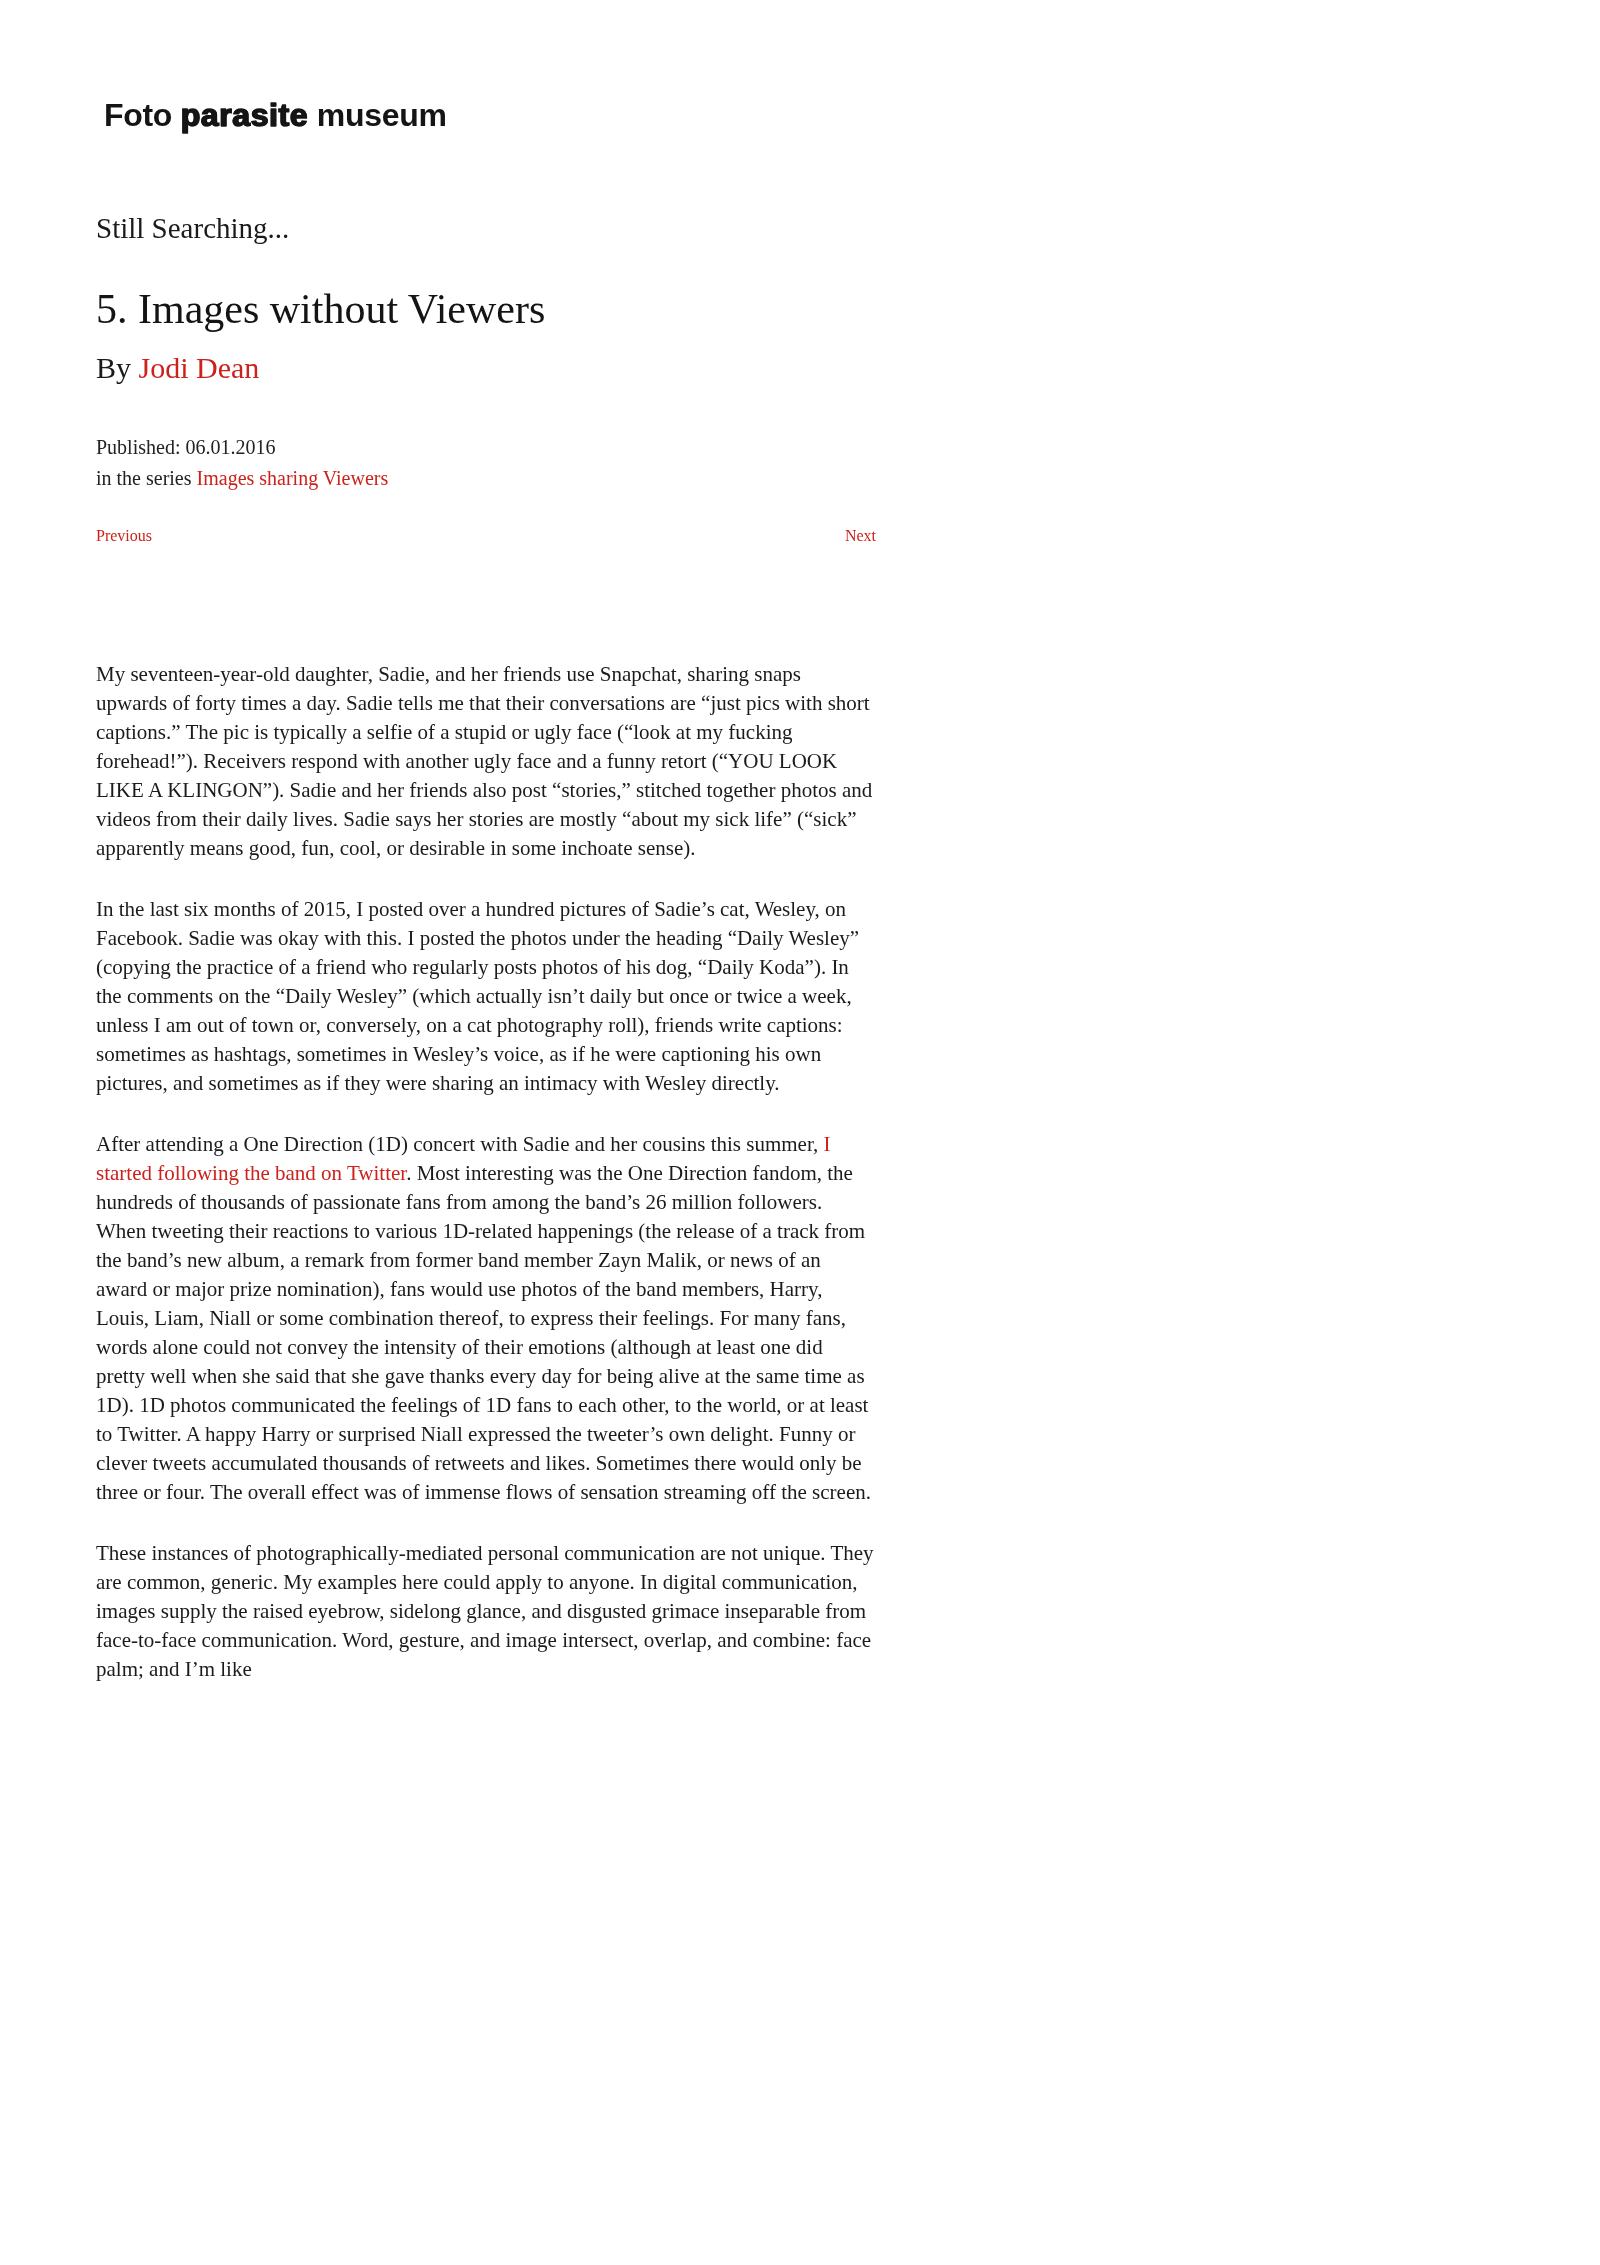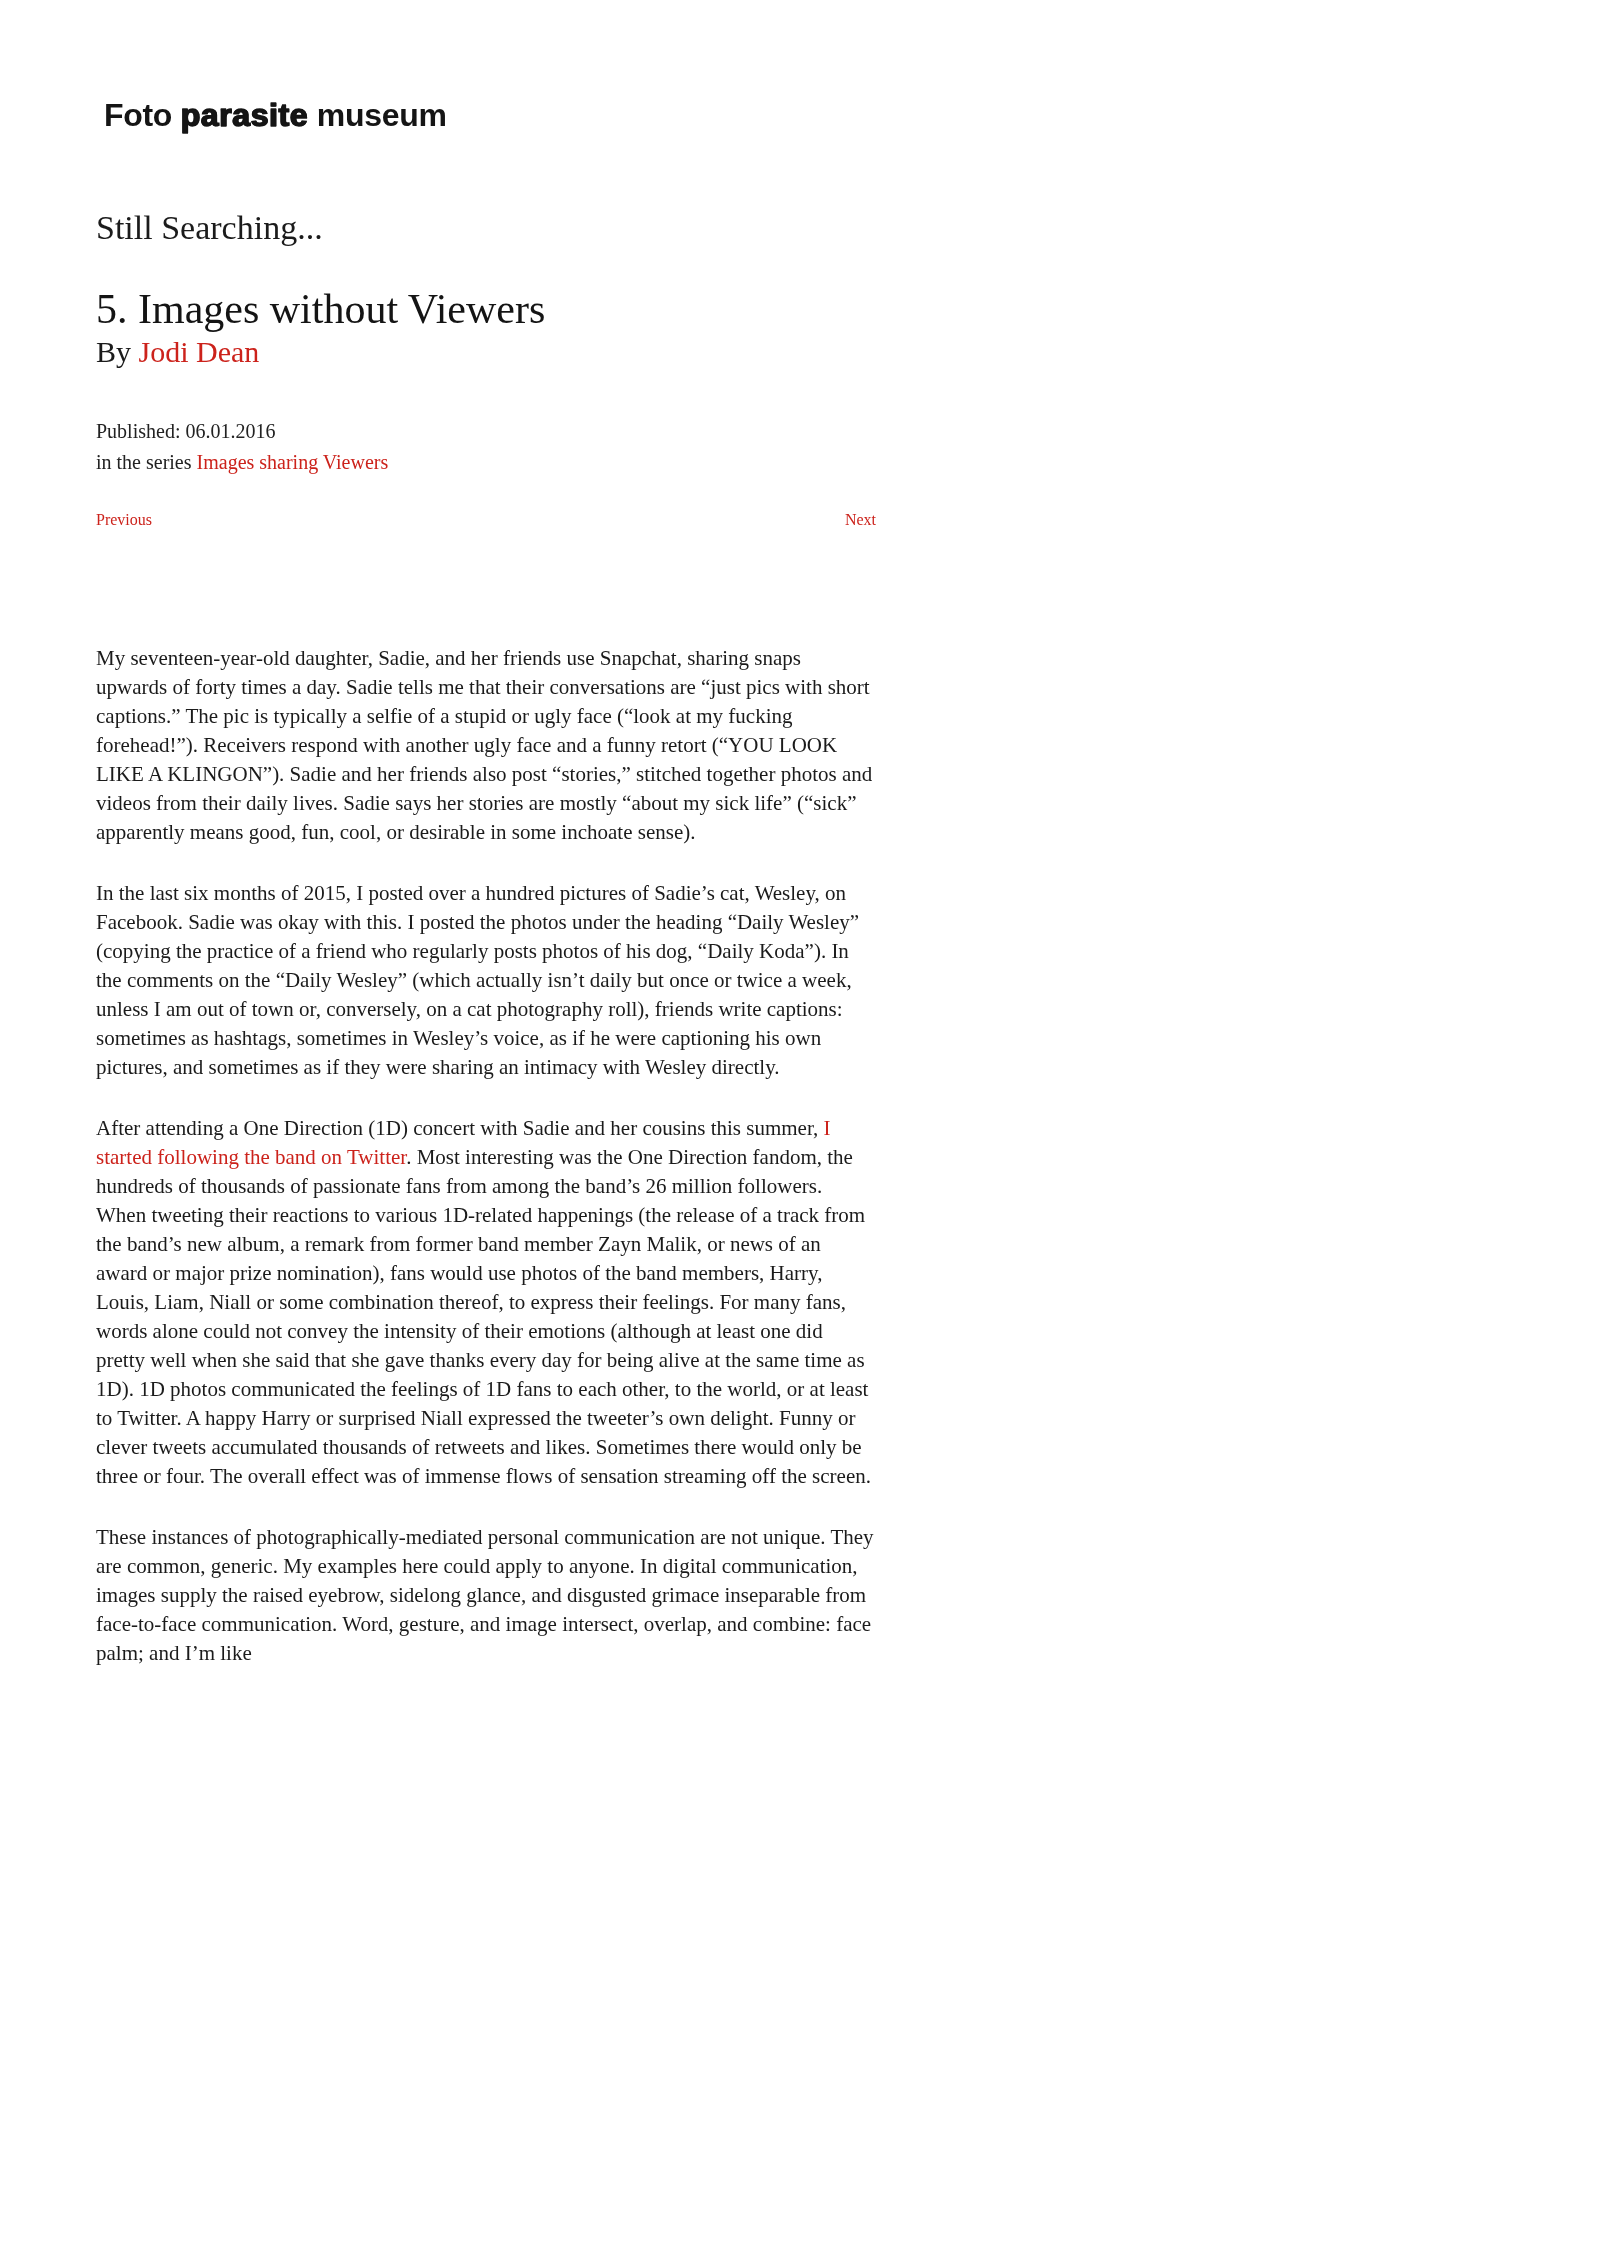--- a/index.html
+++ b/index.html
@@ -21,32 +21,33 @@
     cursor: pointer;
   }
   .logo .fat {
     -webkit-text-stroke: 1.3px #151515;
     text-shadow: 0.7px 0 0 #151515, -0.7px 0 0 #151515;
     letter-spacing: 0.6px;
   }
 
   .kicker {
     margin-top: 80px;
-    font-size: 34px; line-height: 32px;
+    font-size: 29px; line-height: 32px;
     color: #1b1b1b;
   }
 
   h1.title {
     margin: 40px 0 0 0;
     font-weight: normal;
     font-size: 42px; line-height: 50px;
     color: #141414;
   }
 
   .byline {
+    margin-top: 16px;
     font-size: 30px; line-height: 36px;
   }
 
   .meta {
     margin-top: 46px;
     font-size: 20px; line-height: 31px;
     color: #222222;
   }
 
   .prevnext {

